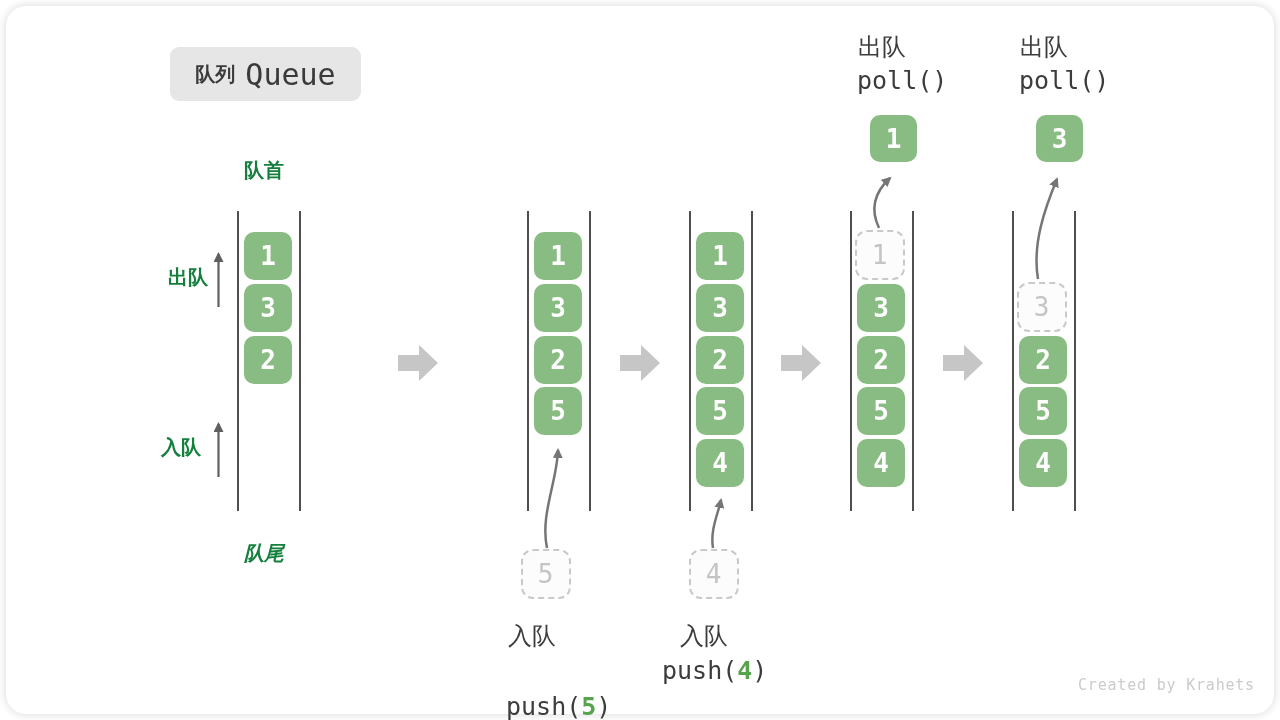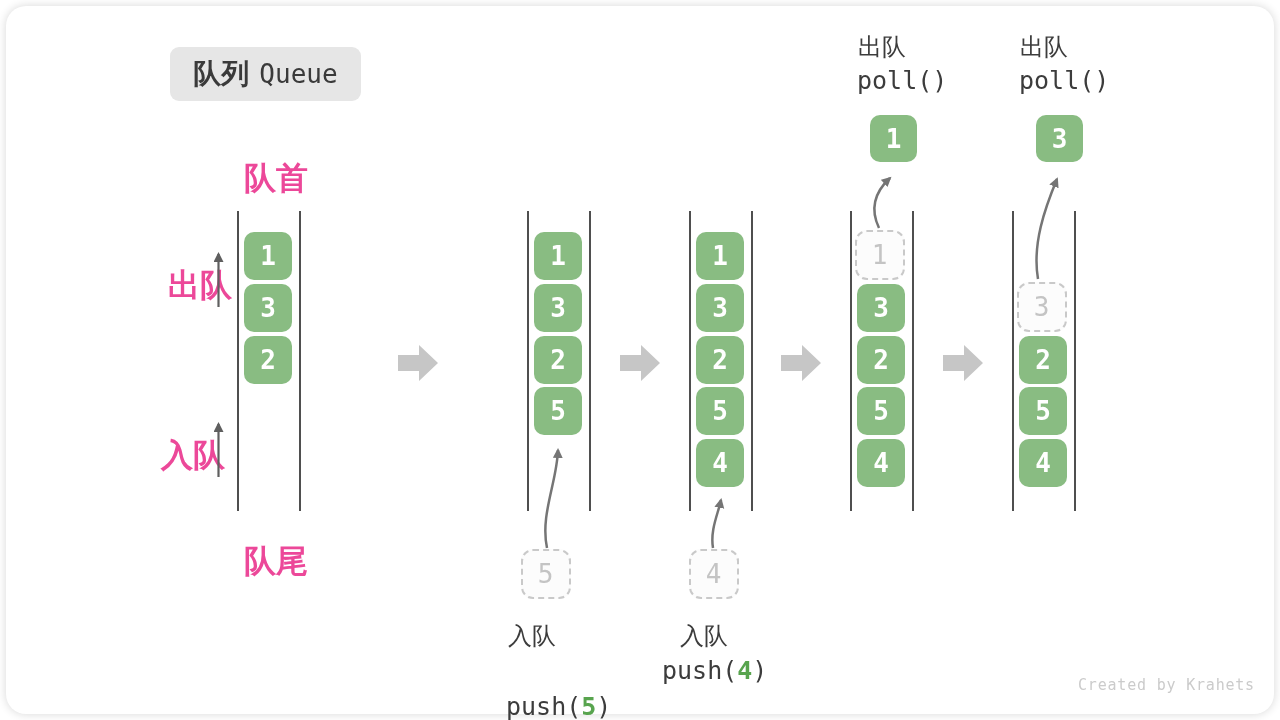--- a/index.html
+++ b/index.html
@@ -11,23 +11,23 @@
   .card{
     position:absolute;left:6px;top:6px;right:6px;bottom:6px;
     background:#ffffff;border-radius:20px;
     box-shadow:0 0 10px rgba(0,0,0,0.16);
   }
   .abs{position:absolute;}
   .badge{
     left:170px;top:47px;width:191px;height:54px;background:#e6e6e6;border-radius:9px;
     display:flex;align-items:center;justify-content:center;gap:10px;
   }
-  .badge .zh{font-size:28px;font-weight:700;color:#3a3a3a;}
-  .badge .en{font-size:26px;font-family:"DejaVu Sans Mono",monospace;color:#3a3a3a;}
-  .side-label{font-size:32px;font-weight:700;color:#ec4899;white-space:nowrap;}
+  .badge .zh{font-size:20px;font-weight:700;color:#3a3a3a;}
+  .badge .en{font-size:30px;font-family:"DejaVu Sans Mono",monospace;color:#3a3a3a;}
+  .side-label{font-size:20px;font-weight:700;color:#15803d;white-space:nowrap;}
   .op-label{font-size:24px;font-weight:400;color:#3c3c3c;white-space:nowrap;}
   .code{font-family:"DejaVu Sans Mono",monospace;font-size:25px;color:#3c3c3c;white-space:nowrap;}
   .code .arg{font-weight:700;}
   .vline{width:1.5px;height:300px;top:211px;background:#4f4f4f;}
   .cell{
     width:48px;height:48px;border-radius:10px;background:#89bc82;
     display:flex;align-items:center;justify-content:center;
     color:#ffffff;font-family:"DejaVu Sans Mono",monospace;font-size:26px;font-weight:700;
   }
   .cell.dashed{
@@ -45,21 +45,21 @@
 
 <div class="scene">
   <div class="card abs"></div>
 
   <div class="badge abs">
     <span class="zh">队列</span>
     <span class="en">Queue</span>
   </div>
 
   <div class="side-label abs" style="left:244px;top:157px;">队首</div>
-  <div class="side-label abs" style="left:244px;top:540px;">队尾</div>
+  <div class="side-label abs" style="left:244px;top:540px;font-style:italic;">队尾</div>
 
   <div class="side-label abs" style="left:168px;top:264px;">出队</div>
   <div class="side-label abs" style="left:161px;top:434px;">入队</div>
 
   <svg class="overlay" width="1280" height="720" viewBox="0 0 1280 720">
     <defs>
       <marker id="ah-dark" markerUnits="userSpaceOnUse" markerWidth="13" markerHeight="13" refX="8" refY="5" orient="auto">
         <path d="M0,0 L10,5 L0,10 z" fill="#5f5f5f"></path>
       </marker>
       <marker id="ah-mid" markerUnits="userSpaceOnUse" markerWidth="13" markerHeight="13" refX="8" refY="5" orient="auto">

